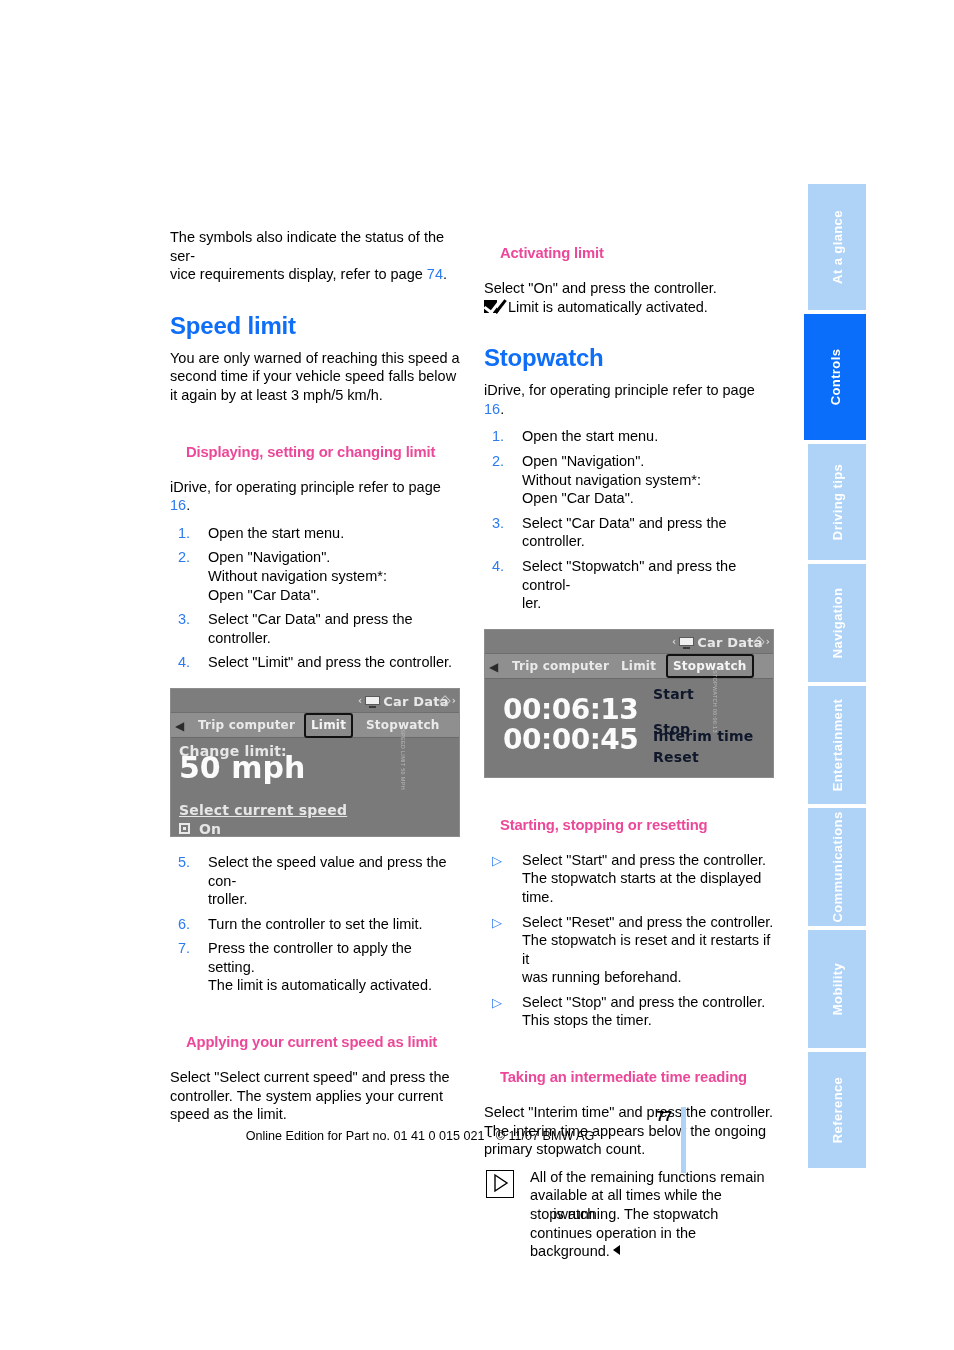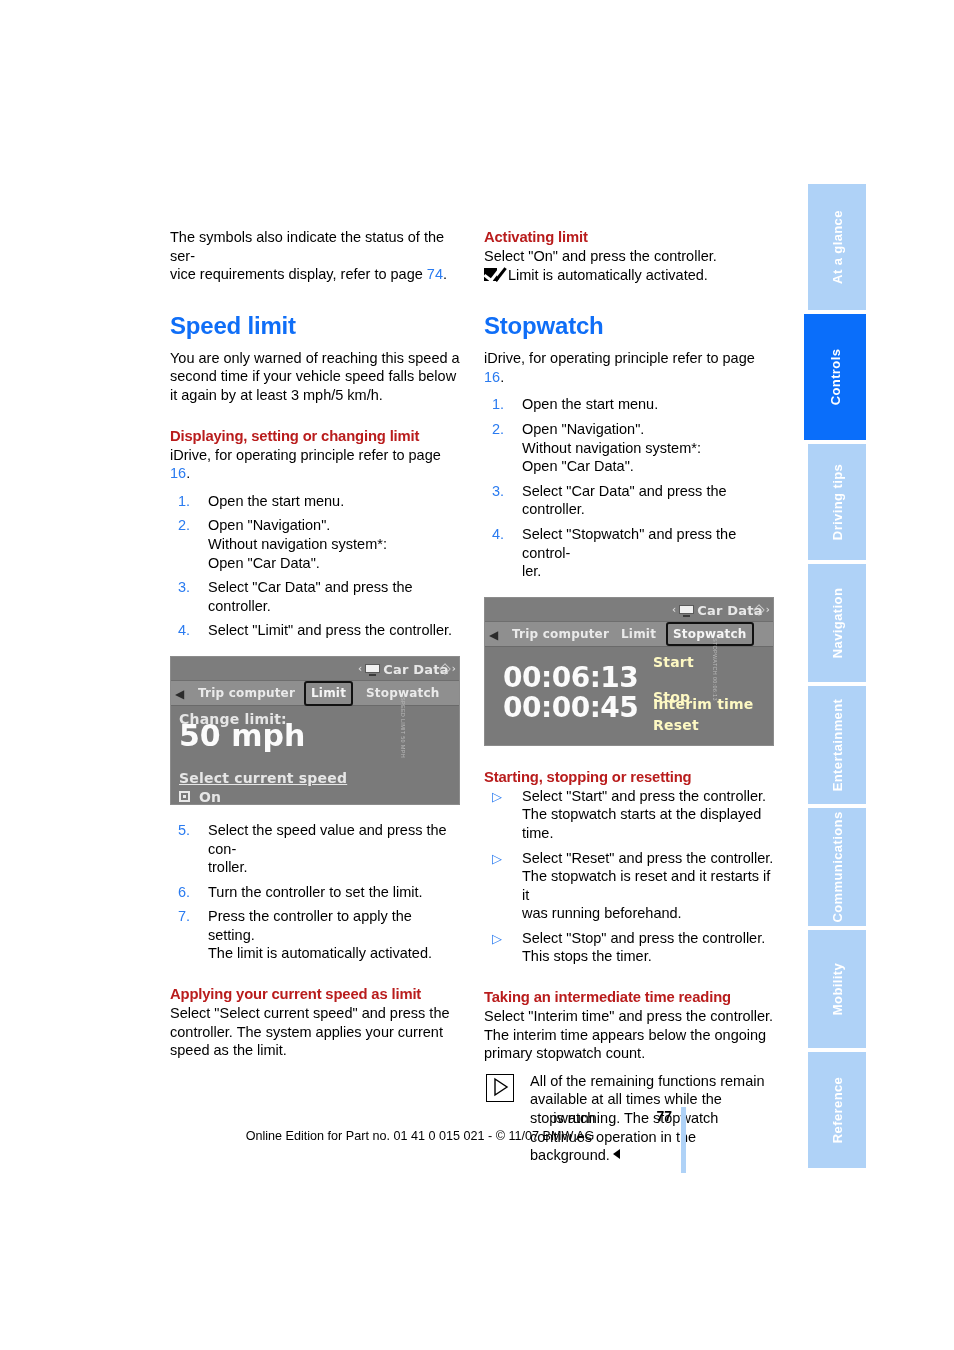--- a/index.html
+++ b/index.html
@@ -75,25 +75,25 @@
 
   h1.title {
     margin: 0;
     font-size: 24px;
     line-height: 28px;
     font-weight: bold;
     color: #0f6ef7;
     letter-spacing: -0.2px;
   }
   h2.subtitle {
-    margin: 0;
+    margin: 16px;
     font-size: 14.8px;
     line-height: 19px;
     font-weight: bold;
-    color: #b91c1c;
+    color: #ec4899;
     letter-spacing: -0.15px;
   }
 
   .pageref { color: #2a7bf0; }
 
   
   ol.steps, ul.steps {
     margin: 0;
     padding: 0;
     list-style: none;
@@ -308,21 +308,21 @@
   }
   .idrive .lbl-time {
     position: absolute;
     color: #fbfbfb;
     font-size: 28px;
     font-weight: bold;
     letter-spacing: -0.5px;
   }
   .idrive .menu-item {
     position: absolute;
-    color: #fef9c3;
+    color: #0f172a;
     font-size: 14px;
     font-weight: bold;
     letter-spacing: 0.2px;
   }
   .idrive .smallbox {
     position: absolute;
     width: 11px; height: 11px;
     border: 2px solid #e9e9e9;
     box-sizing: border-box;
   }

